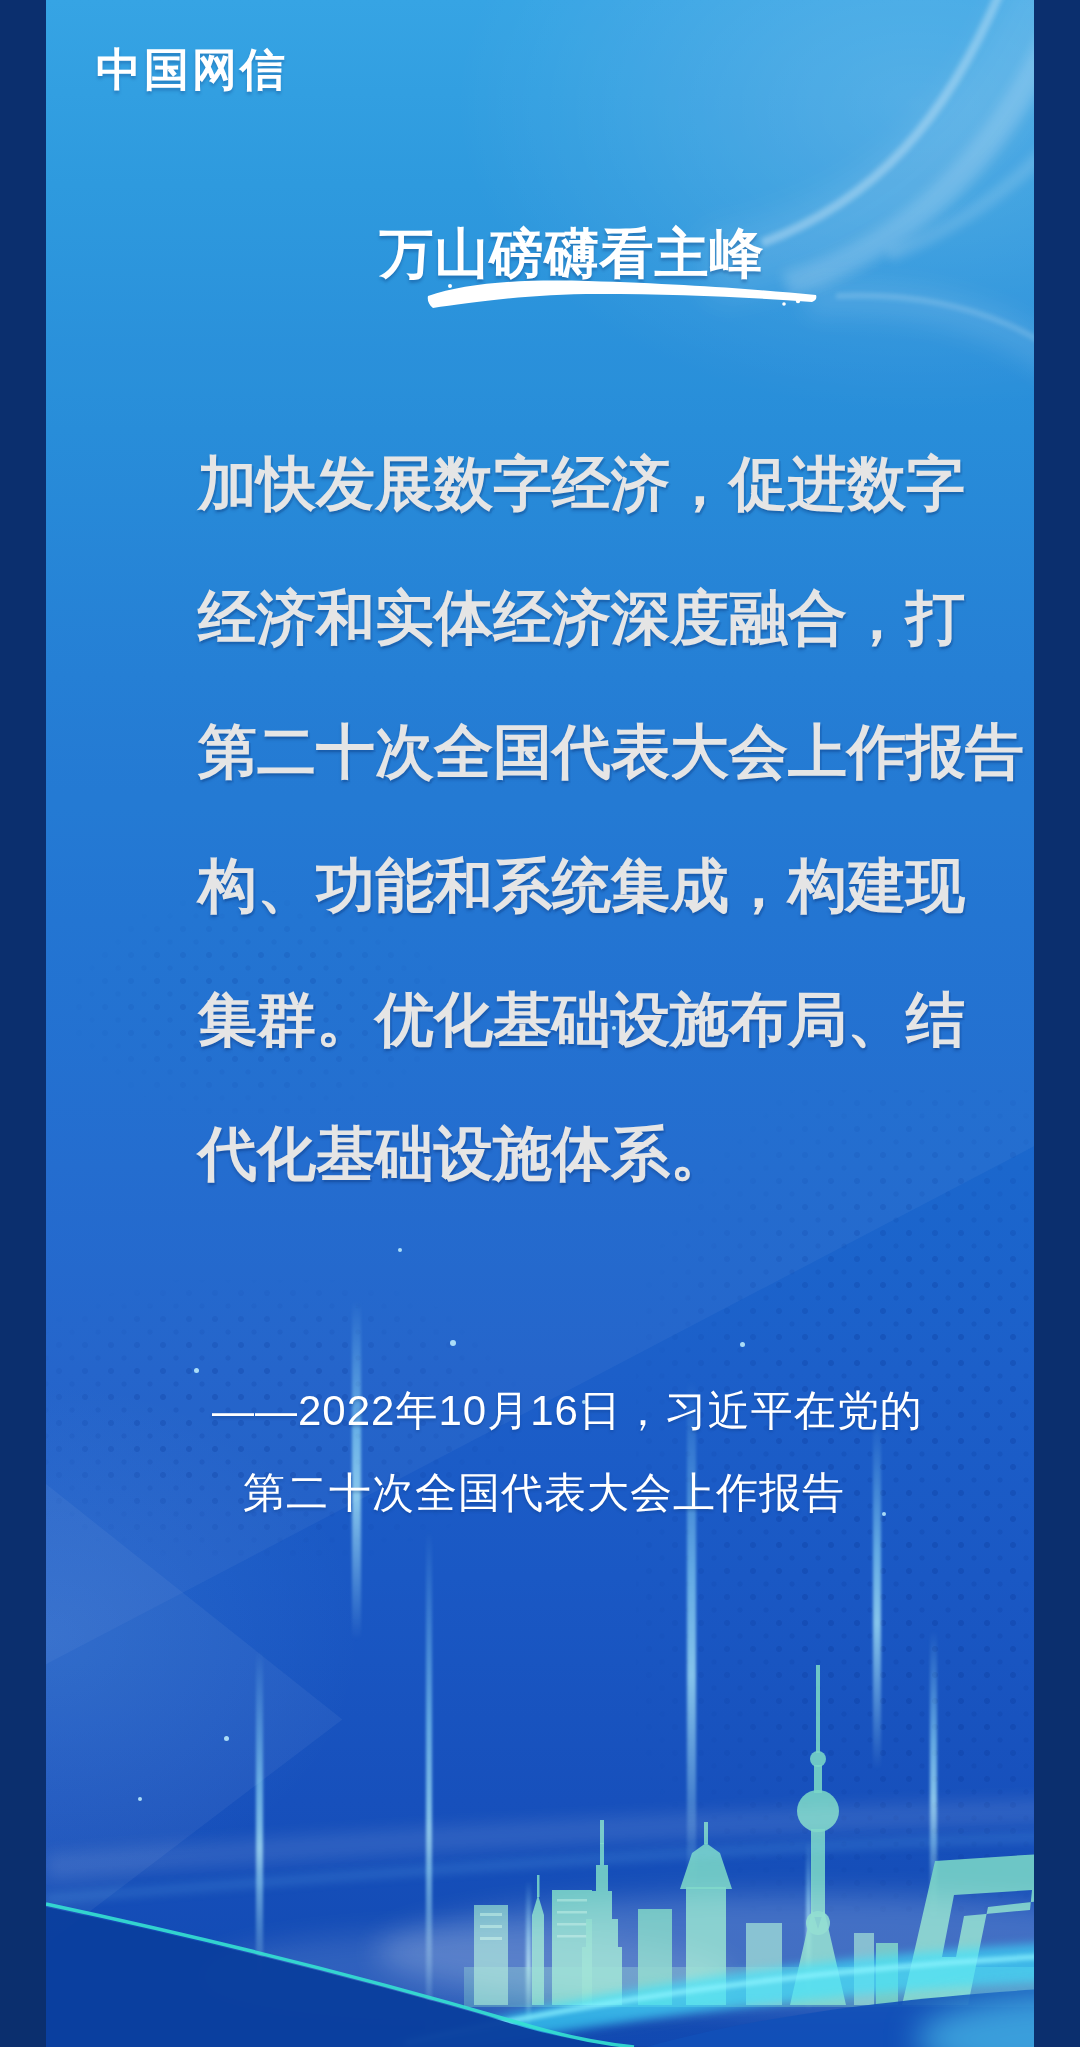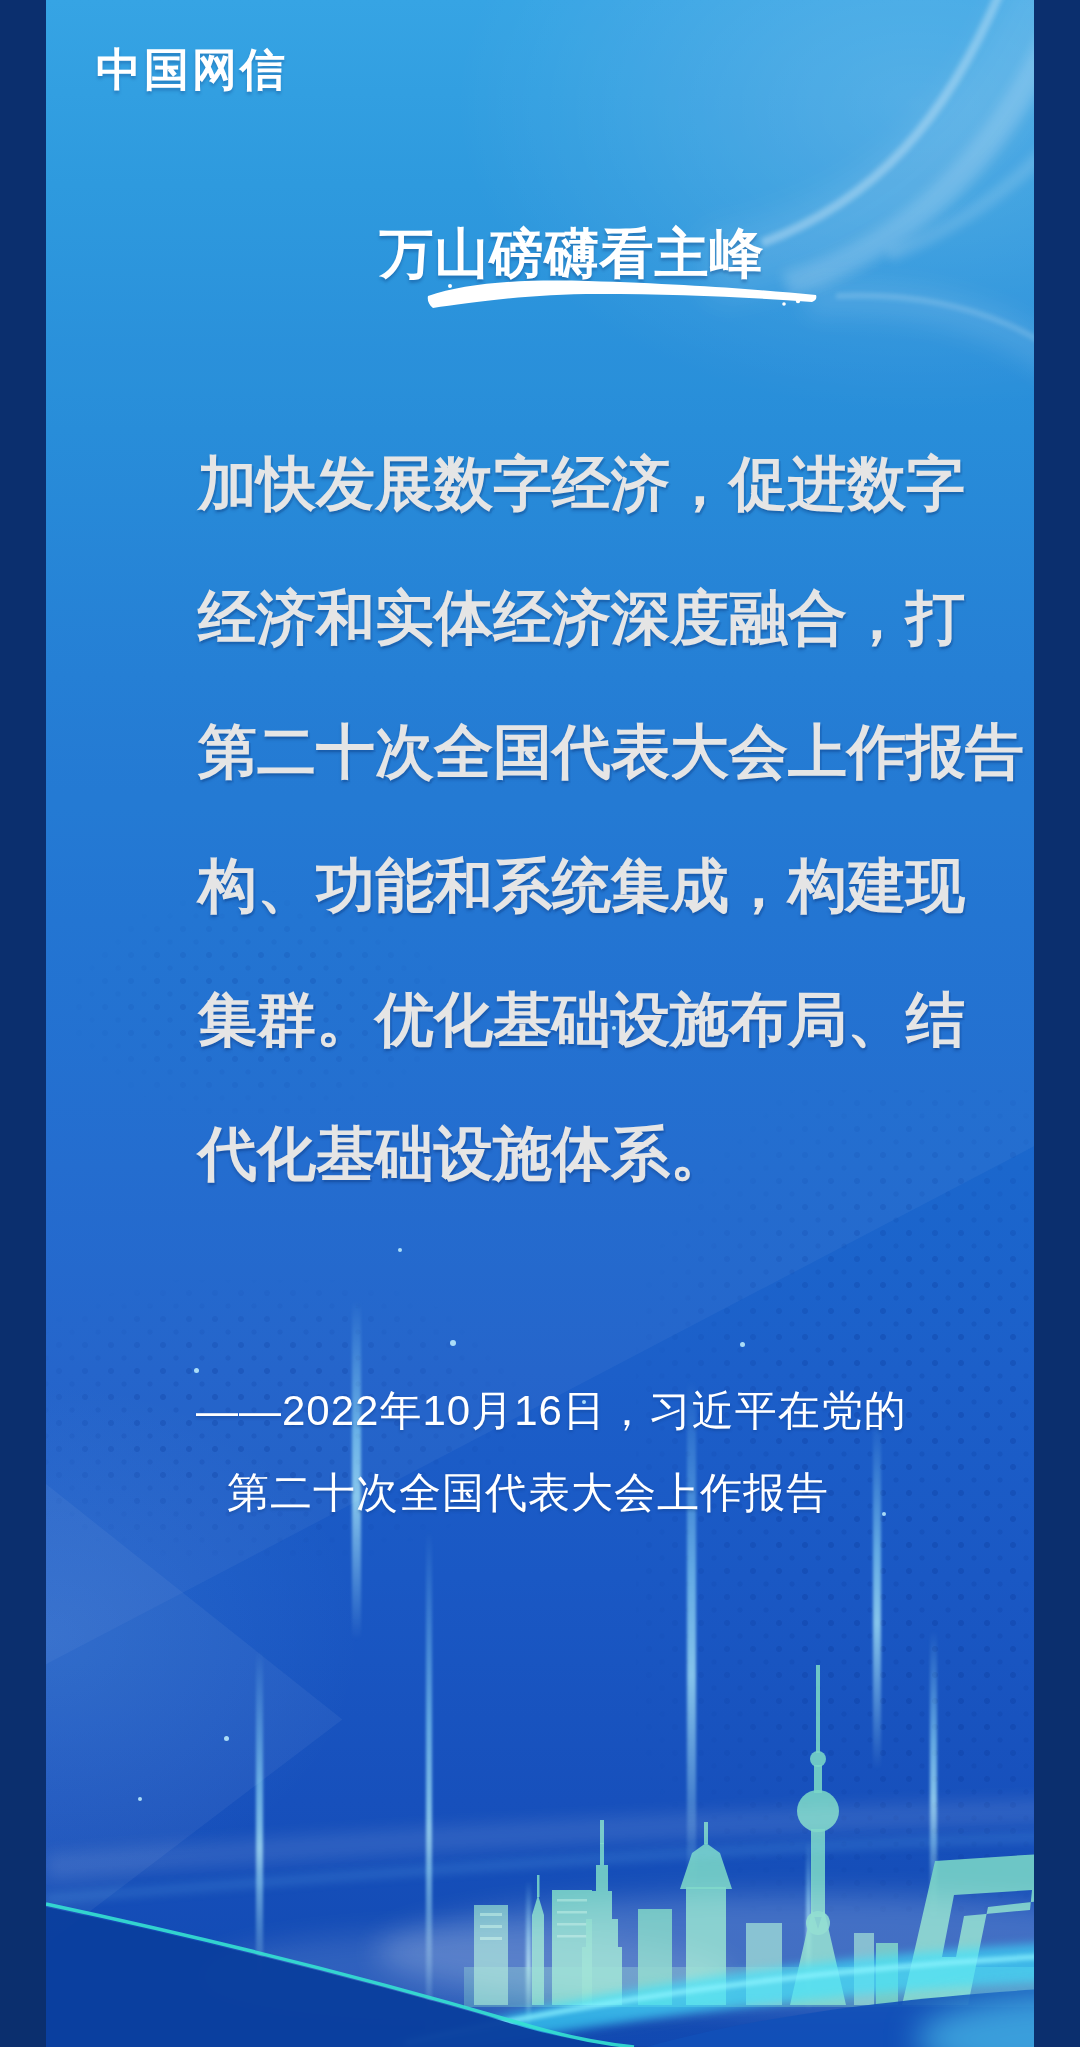--- a/index.html
+++ b/index.html
@@ -50,21 +50,21 @@
     text-shadow:0 3px 3px rgba(8,45,110,.25);}
   .title-wrap{position:absolute;z-index:10;left:0;top:218px;width:100%;text-align:center;}
   .title-wrap h1{margin:0;display:inline-block;transform:translateX(32px);
     color:#fff;font-size:54px;font-weight:900;letter-spacing:1px;
     text-shadow:0 3px 3px rgba(8,45,110,.3);}
   .brush{position:absolute;z-index:10;left:380px;top:274px;}
   .quote{position:absolute;z-index:10;left:152px;top:417px;width:800px;}
   .quote p{margin:0;white-space:nowrap;color:#e5e5e5;font-size:59px;font-weight:900;
     line-height:134px;letter-spacing:0px;
     text-shadow:0 3px 3px rgba(8,45,110,.28),2px 2px 0 rgba(8,45,110,.12);}
-  .attribution{position:absolute;z-index:10;left:150px;top:1370px;color:#fff;}
+  .attribution{position:absolute;z-index:10;left:166px;top:1370px;color:#fff;}
   .attribution p{margin:0;font-size:42px;font-weight:400;line-height:82px;
     letter-spacing:1px;white-space:nowrap;text-shadow:0 2px 3px rgba(8,45,110,.3);}
   .attribution p.l2{margin-left:31px;}
 </style>
 </head>
 <body>
 
 <div class="canvas">
 
   <div class="bg-base"></div>

